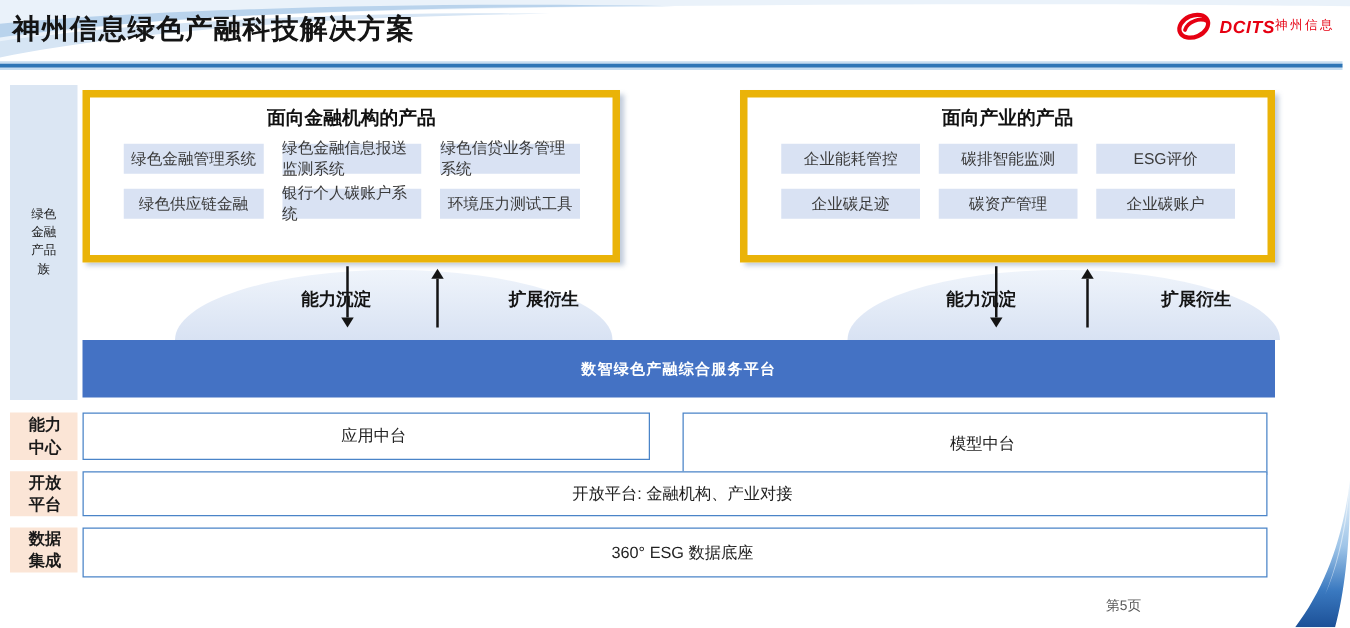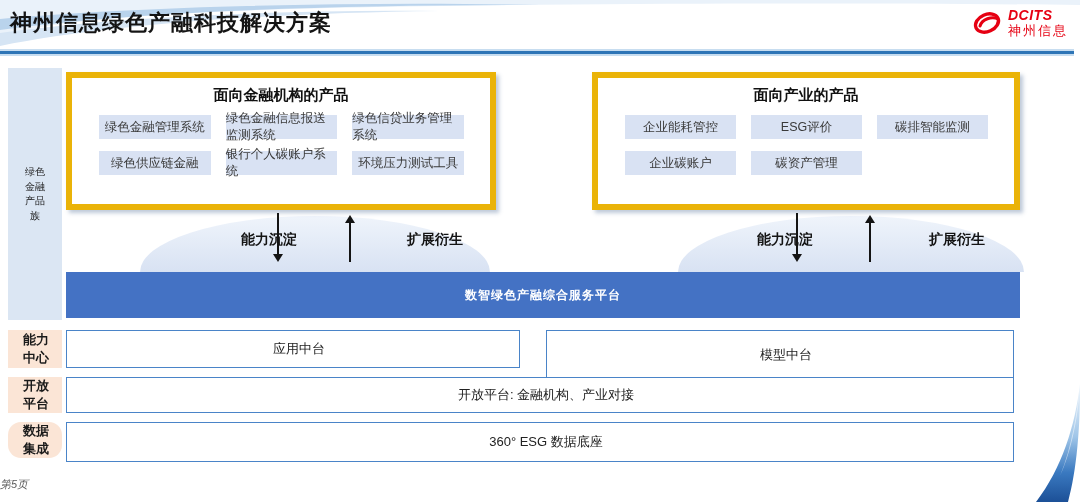--- a/index.html
+++ b/index.html
@@ -5,23 +5,23 @@
   html,body{margin:0;padding:0;}
   body{font-family:"Liberation Sans","DejaVu Sans",sans-serif;background:#fff;}
   .page{position:relative;width:1080px;height:502px;background:#fff;overflow:hidden;}
 
   
   .top-swoosh{position:absolute;left:0;top:0;z-index:0;}
   .page-title{position:absolute;left:10px;top:8px;font-size:22px;font-weight:bold;color:#141414;letter-spacing:1px;z-index:2;}
   .title-underline{position:absolute;left:0;top:51px;width:1074px;height:3px;background:#2e75b6;
     box-shadow:0 -2px 0 #c7ddf0, 0 2px 0 #c7ddf0;z-index:1;}
   .logo{position:absolute;right:12px;top:8px;display:flex;align-items:center;gap:4px;z-index:2;}
-  .logo-text{display:flex;flex-direction:column;line-height:1;}
+  .logo-text{display:flex;flex-direction:row;line-height:1;}
   .logo-brand{color:#e60012;font-weight:bold;font-style:italic;font-size:14px;letter-spacing:.5px;}
-  .logo-sub{color:#e60012;font-size:13px;margin-top:2px;letter-spacing:2px;}
+  .logo-sub{color:#e60012;font-size:10px;margin-top:2px;letter-spacing:2px;}
 
   
   .family-bar{position:absolute;left:8px;top:68px;width:54px;height:252px;background:#dbe6f3;
     display:flex;align-items:center;justify-content:center;z-index:1;}
   .family-bar span{display:block;width:28px;text-align:center;font-size:10px;font-weight:normal;color:#1a1a1a;line-height:1.45;}
 
   
   .pbox{position:absolute;top:72px;height:138px;background:#fff;border:6px solid #eab308;
     box-shadow:3px 3px 4px rgba(110,135,170,.45);z-index:1;box-sizing:border-box;}
   .pbox.left{left:66px;width:430px;}
@@ -49,22 +49,22 @@
   .banner{position:absolute;left:66px;top:272px;width:954px;height:46px;background:#4472c4;
     display:flex;align-items:center;justify-content:center;color:#fff;font-size:12px;font-weight:bold;
     letter-spacing:1px;z-index:1;}
 
   
   .peach{position:absolute;left:8px;width:54px;background:#fbe5d6;display:flex;align-items:center;justify-content:center;z-index:1;}
   .peach span{display:block;width:28px;text-align:right;font-size:13px;font-weight:bold;color:#1a1a1a;line-height:1.35;}
   .rowbox{position:absolute;background:#fff;border:1.5px solid #4a84c8;box-sizing:border-box;
     display:flex;align-items:center;justify-content:center;font-size:13px;color:#222;z-index:1;padding-left:12px;}
 
-  .footer-page{position:absolute;left:0;top:477px;width:913px;text-align:left;
-    font-size:11px;font-style:italic;color:#595959;z-index:2;}
+  .footer-page{position:absolute;left:0;top:477px;width:913px;text-align:right;
+    font-size:11px;color:#595959;z-index:2;}
   .corner-swoosh{position:absolute;right:0;bottom:0;z-index:0;}
 </style>
 </head>
 <body>
 
 <div class="page">
 
   <svg class="top-swoosh" width="1080" height="56" viewBox="0 0 1080 56">
     <path d="M0,0 L1080,0 L1080,5 C820,2 430,3 200,12 C100,17 35,26 0,36 Z" fill="#eaf2fa"></path>
     <path d="M0,30 C130,12 320,5 540,5 C350,1 130,7 0,19 Z" fill="#b9d3ec"></path>
@@ -100,24 +100,25 @@
       <div class="pitem">绿色供应链金融</div>
       <div class="pitem">银行个人碳账户系统</div>
       <div class="pitem">环境压力测试工具</div>
     </div>
   </div>
 
   <div class="pbox right">
     <div class="pbox-title">面向产业的产品</div>
     <div class="pgrid">
       <div class="pitem">企业能耗管控</div>
+      <div class="pitem">碳排智能监测</div>
       <div class="pitem">ESG评价</div>
-      <div class="pitem">碳排智能监测</div>
+      <div class="pitem">企业碳足迹</div>
+      <div class="pitem">碳资产管理</div>
       <div class="pitem">企业碳账户</div>
-      <div class="pitem">碳资产管理</div>
     </div>
   </div>
 
   <div class="arrow-label" style="left:197px;top:231px;">能力沉淀</div>
   <div class="arrow" style="left:272px;top:213px;height:49px;">
     <div class="shaft"></div>
       <div class="head-down"></div>
   </div>
   <div class="arrow" style="left:344px;top:215px;height:47px;">
     <div class="head-up"></div>
@@ -142,21 +143,21 @@
     <span>能力中心</span>
   </div>
   <div class="rowbox" style="left:66px;top:330px;width:454px;height:38px;">应用中台</div>
   <div class="rowbox" style="left:546px;top:330px;width:468px;height:50px;">模型中台</div>
 
   <div class="peach" style="top:377px;height:36px;">
     <span>开放平台</span>
   </div>
   <div class="rowbox" style="left:66px;top:377px;width:948px;height:36px;">开放平台: 金融机构、产业对接</div>
 
-  <div class="peach" style="top:422px;height:36px;border-radius:13px;">
+  <div class="peach" style="top:422px;height:36px;">
     <span>数据集成</span>
   </div>
   <div class="rowbox" style="left:66px;top:422px;width:948px;height:40px;">360° ESG 数据底座</div>
 
   <div class="footer-page">第5页</div>
 
   <svg class="corner-swoosh" width="58" height="118" viewBox="0 0 58 118">
     <defs>
       <linearGradient id="cg" x1="0" y1="0" x2="0" y2="1">
         <stop offset="0" stop-color="#f4f9fd"></stop>

